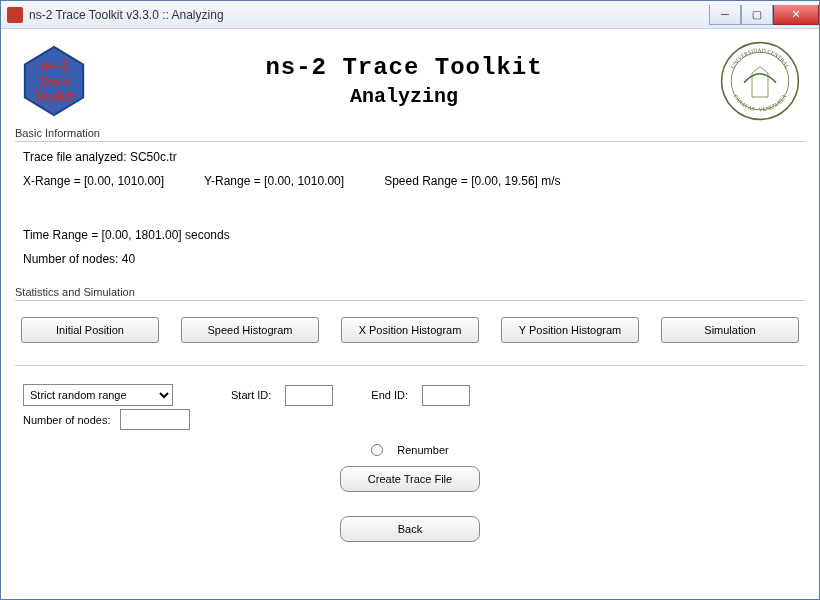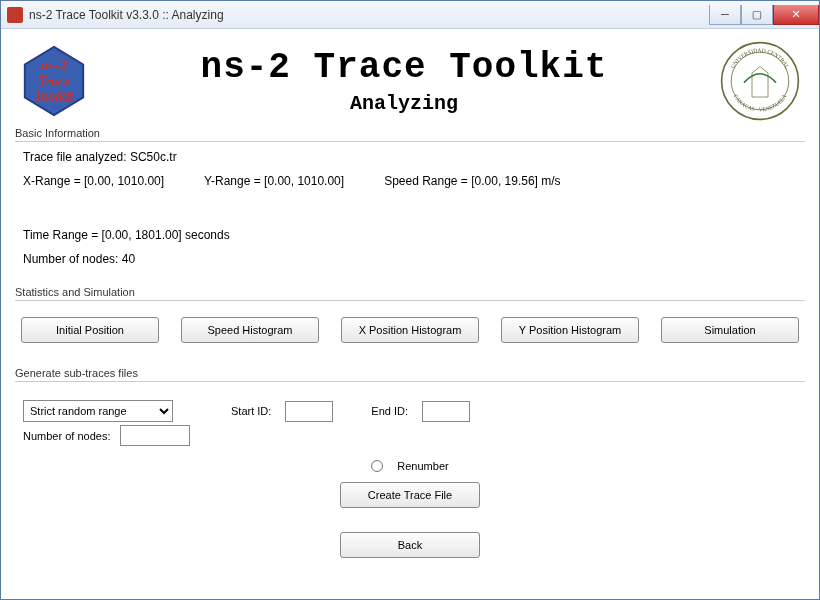--- a/index.html
+++ b/index.html
@@ -9,21 +9,21 @@
 .titlebar-icon { width: 16px; height: 16px; background: #c0392b; margin-right: 6px; border-radius: 2px; }
 .titlebar-text { font-size: 12px; color: #333; flex: 1; }
 .winbtns { display: flex; }
 .winbtn { width: 32px; height: 20px; border: 1px solid #8fa6c4; border-top: none; background: linear-gradient(#f5f8fc,#dce6f2); display:flex; align-items:center; justify-content:center; font-size:11px; cursor:pointer; color:#333; }
 .winbtn.close { background: linear-gradient(#e88,#c9302c); color: #fff; border-color:#a02622; width:46px; }
 .content { flex:1; padding: 10px 14px 6px 14px; display:flex; flex-direction:column; overflow:hidden; }
 .header-row { display:flex; align-items:center; justify-content:space-between; height:84px; }
 .logo-left { width:78px; height:72px; }
 .logo-svg { width:100%; height:100%; }
 .title-center { text-align:center; flex:1; }
-.app-title { font-family: "Courier New", monospace; font-size: 36px; font-weight: bold; letter-spacing: 1px; }
+.app-title { font-family: "Courier New", monospace; font-size: 24px; font-weight: bold; letter-spacing: 1px; }
 .subtitle { font-family: "Courier New", monospace; font-size: 20px; font-weight: bold; margin-top: 4px; }
 .seal { width:90px; height:80px; display:flex; align-items:center; justify-content:center; }
 .seal svg { width:80px; height:80px; }
 .section-label { font-size:11px; color:#333; margin-top: 4px; }
 .hr { border: none; border-top: 1px solid #ccc; margin: 2px 0 8px 0; }
 .info-block { padding: 0 8px 6px 8px; }
 .info-line1 { margin-bottom: 10px; }
 .info-line2 { display:flex; gap: 40px; margin-bottom: 10px; flex-wrap: wrap; }
 .info-line2 > span { white-space: nowrap; }
 .btn-row { display:flex; gap: 22px; padding: 8px 6px 14px 6px; }
@@ -31,21 +31,21 @@
 .subtrace { padding: 10px 8px 0 8px; }
 .row1 { display:flex; align-items:center; gap: 14px; margin-bottom: 3px; }
 .select { border:1px solid #888; height:22px; width:150px; font-size:11px; padding:0 2px; background:#fff; }
 .lbl { font-size:11px; }
 .inp { border:1px solid #888; height:21px; width:48px; background:#fff; font-size:11px; padding:0 3px; }
 .inp.wide { width:70px; }
 .row2 { display:flex; align-items:center; gap:10px; margin-bottom: 14px; }
 .center-stack { display:flex; flex-direction:column; align-items:center; gap: 10px; margin-top: 2px; }
 .radio-row { display:flex; align-items:center; gap:14px; justify-content:center; }
 .radio { width:12px; height:12px; }
-.center-btn { width: 140px; height:26px; background: linear-gradient(#fdfdfd,#e8e8e8); border:1px solid #888; border-radius:3px; font-size:11px; cursor:pointer; }
+.center-btn { width: 140px; height:26px; background: linear-gradient(#fdfdfd,#e8e8e8); border:1px solid #888; border-radius:8px; font-size:11px; cursor:pointer; }
 </style>
 </head>
 <body>
 
 <div class="window">
   <div class="titlebar">
     <div class="titlebar-icon"></div>
     <div class="titlebar-text">ns-2 Trace Toolkit v3.3.0 :: Analyzing</div>
     <div class="winbtns">
       <div class="winbtn">─</div>
@@ -101,21 +101,20 @@
     <hr class="hr">
     <div class="btn-row">
       <button class="btn">Initial Position</button>
       <button class="btn">Speed Histogram</button>
       <button class="btn">X Position Histogram</button>
       <button class="btn">Y Position Histogram</button>
       <button class="btn">Simulation</button>
     </div>
 
     <div style="height:6px"></div>
-    <div class="section-label">Generate sub-traces files</div>
     <hr class="hr">
     <div class="subtrace">
       <div class="row1">
         <select class="select">
           <option>Strict random range</option>
         </select>
         <span style="width:30px"></span>
         <span class="lbl">Start ID:</span>
         <input class="inp" value="" style="">
         <span style="width:10px"></span>

